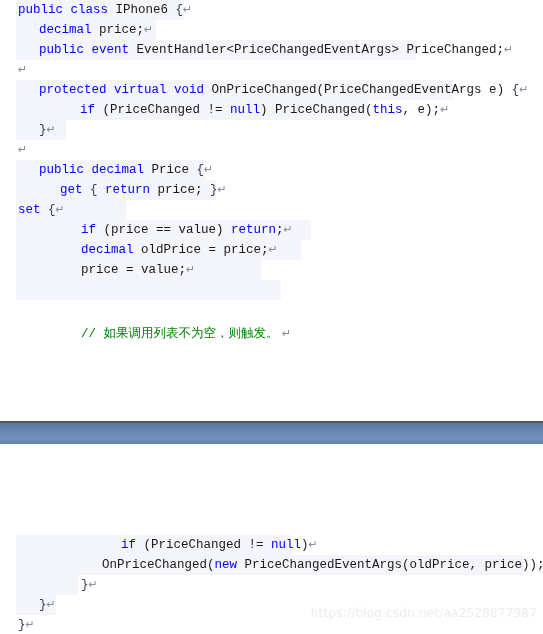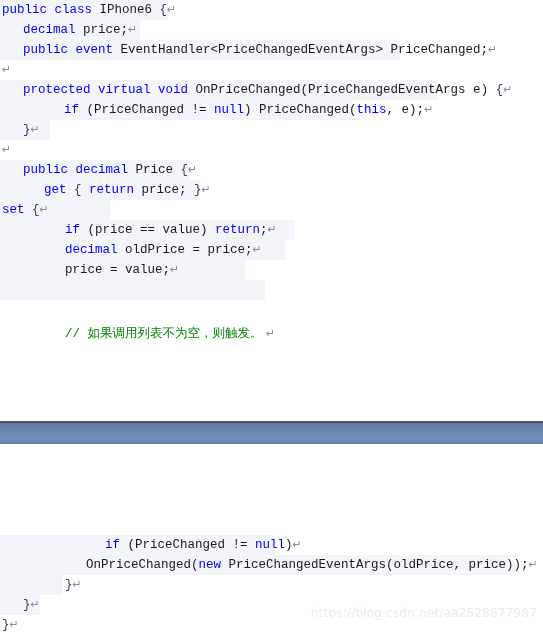--- a/index.html
+++ b/index.html
@@ -11,21 +11,21 @@
     position: relative;
     width: 543px;
     height: 634px;
     background: #ffffff;
     overflow: hidden;
     font-family: "Liberation Mono", "DejaVu Sans Mono", monospace;
   }
 
   .code-block {
     position: absolute;
-    left: 0;
+    left: 16px;
     width: 515px;
   }
   #block-top  { top: 0px; }
   #block-bottom { top: 535px; }
 
   .code-line {
     position: relative;
     height: 20px;
     line-height: 20px;
     font-size: 12.5px;

